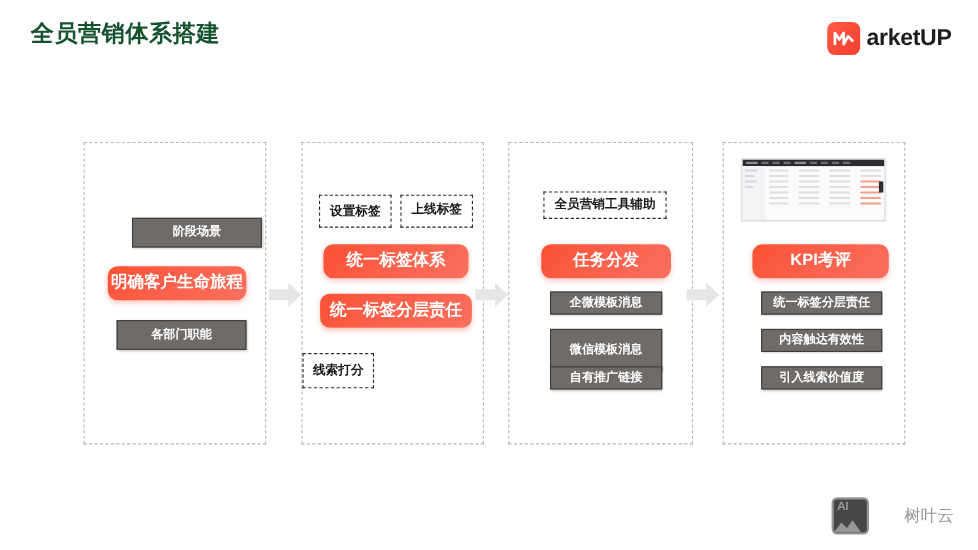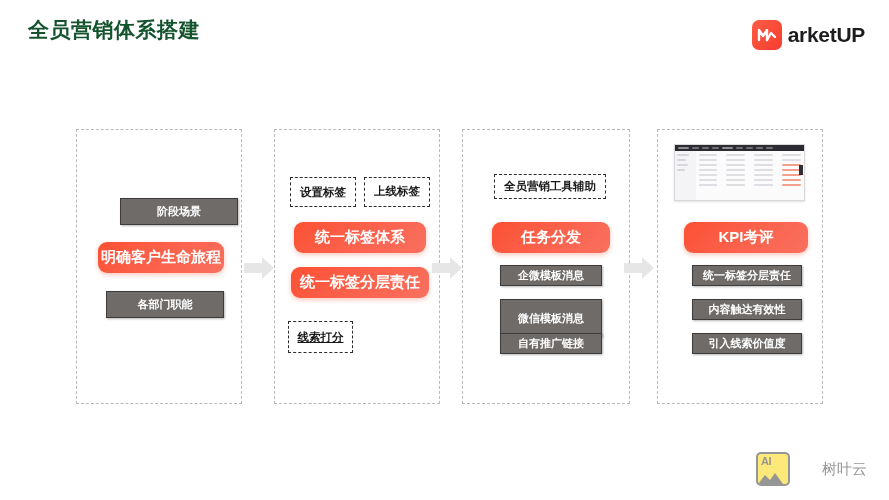--- a/index.html
+++ b/index.html
@@ -66,21 +66,21 @@
 
   
   .n-stage      {left:120px;top:198px;width:118px;height:27px;}
   .n-journey    {left:98px;top:242px;width:126px;height:31px;}
   .n-dept       {left:106px;top:291px;width:118px;height:27px;}
   
   .n-set-tag    {left:290px;top:177px;width:66px;height:30px;}
   .n-live-tag   {left:364px;top:177px;width:66px;height:30px;font-family:Liberation Mono, monospace;}
   .n-tag-system {left:294px;top:222px;width:132px;height:31px;}
   .n-tag-duty   {left:291px;top:267px;width:138px;height:31px;}
-  .n-lead-score {left:288px;top:321px;width:65px;height:32px;text-decoration:underline;}
+  .n-lead-score {left:275px;top:321px;width:65px;height:32px;}
   .n-lead-reach {left:364px;top:321px;width:67px;height:32px;}
   
   .n-tool-aid   {left:494px;top:174px;width:112px;height:25px;}
   .n-task-dist  {left:492px;top:222px;width:118px;height:31px;}
   .n-qw-msg     {left:500px;top:265px;width:102px;height:21px;}
   .n-wx-msg     {left:500px;top:299px;width:102px;height:38px;}
   .n-own-link   {left:500px;top:333px;width:102px;height:21px;}
   
   .n-kpi        {left:684px;top:222px;width:124px;height:31px;}
   .n-kpi-1      {left:692px;top:265px;width:110px;height:21px;}
@@ -105,21 +105,21 @@
   .thumb-row i{display:block;height:2px;background:#dedee3;border-radius:1px;flex:1;}
   .thumb-row i.o{background:#f3a08c;}
   .thumb-scroll{position:absolute;right:1px;top:20px;width:4px;height:10px;background:#2e2e34;}
   
   .watermark{
     position:absolute;right:22px;bottom:14px;
     display:flex;align-items:center;gap:8px;opacity:0.72;
   }
   .wm-icon{
     width:30px;height:30px;border-radius:5px;border:2.5px solid #6f6f6f;
-    position:relative;overflow:hidden;background:#fde047;
+    position:relative;overflow:hidden;background:#000000;
   }
   .wm-icon .ai{
     position:absolute;left:3px;top:1px;font-size:11px;font-weight:bold;color:#6f6f6f;
     letter-spacing:-0.5px;
   }
   .wm-icon svg{position:absolute;left:0;bottom:0;}
   .wm-text{font-size:15px;color:#6f6f6f;font-weight:normal;margin-left:24px;}
 </style>
 </head>
 <body>

